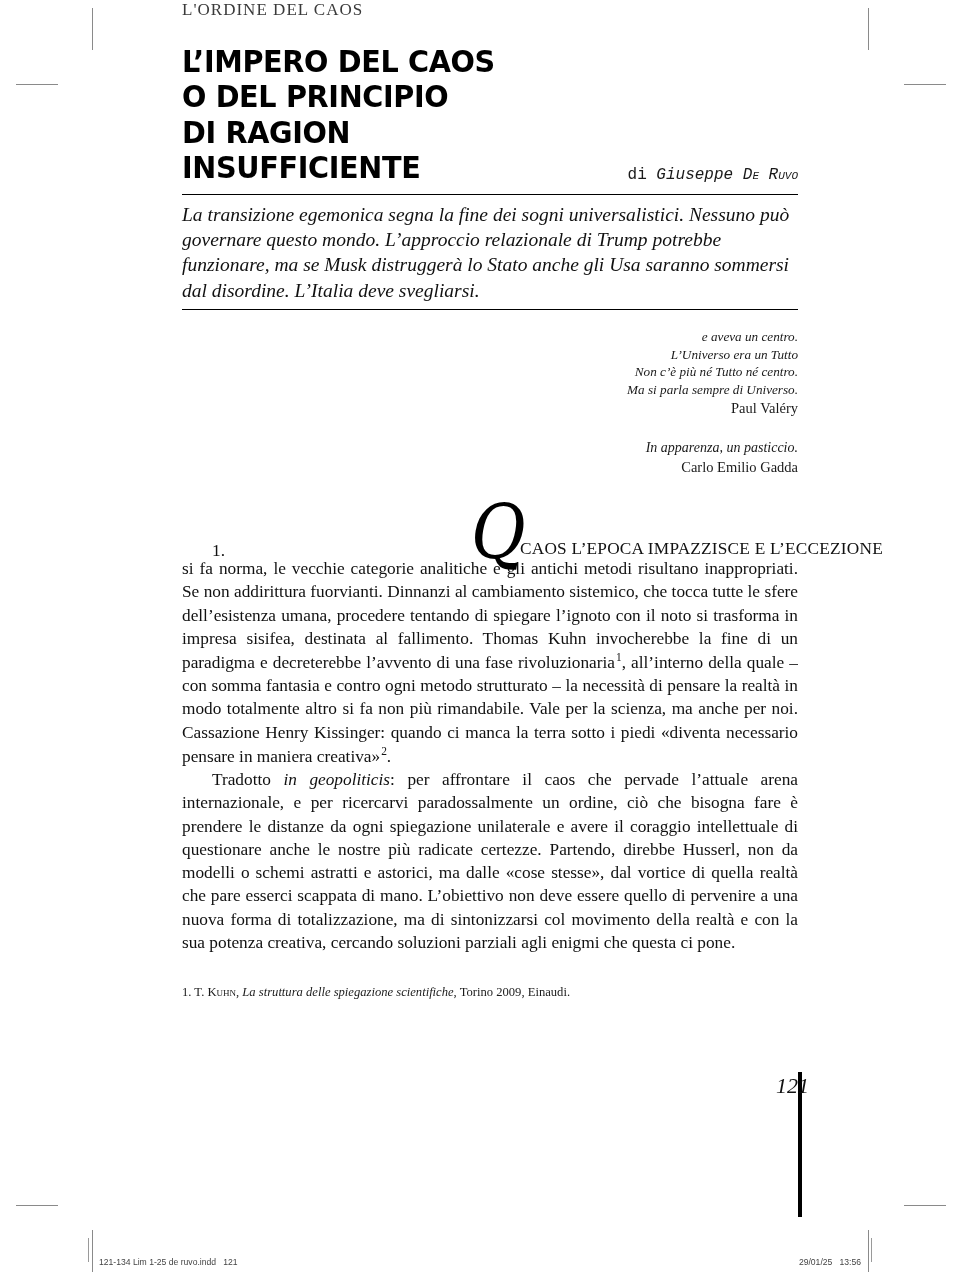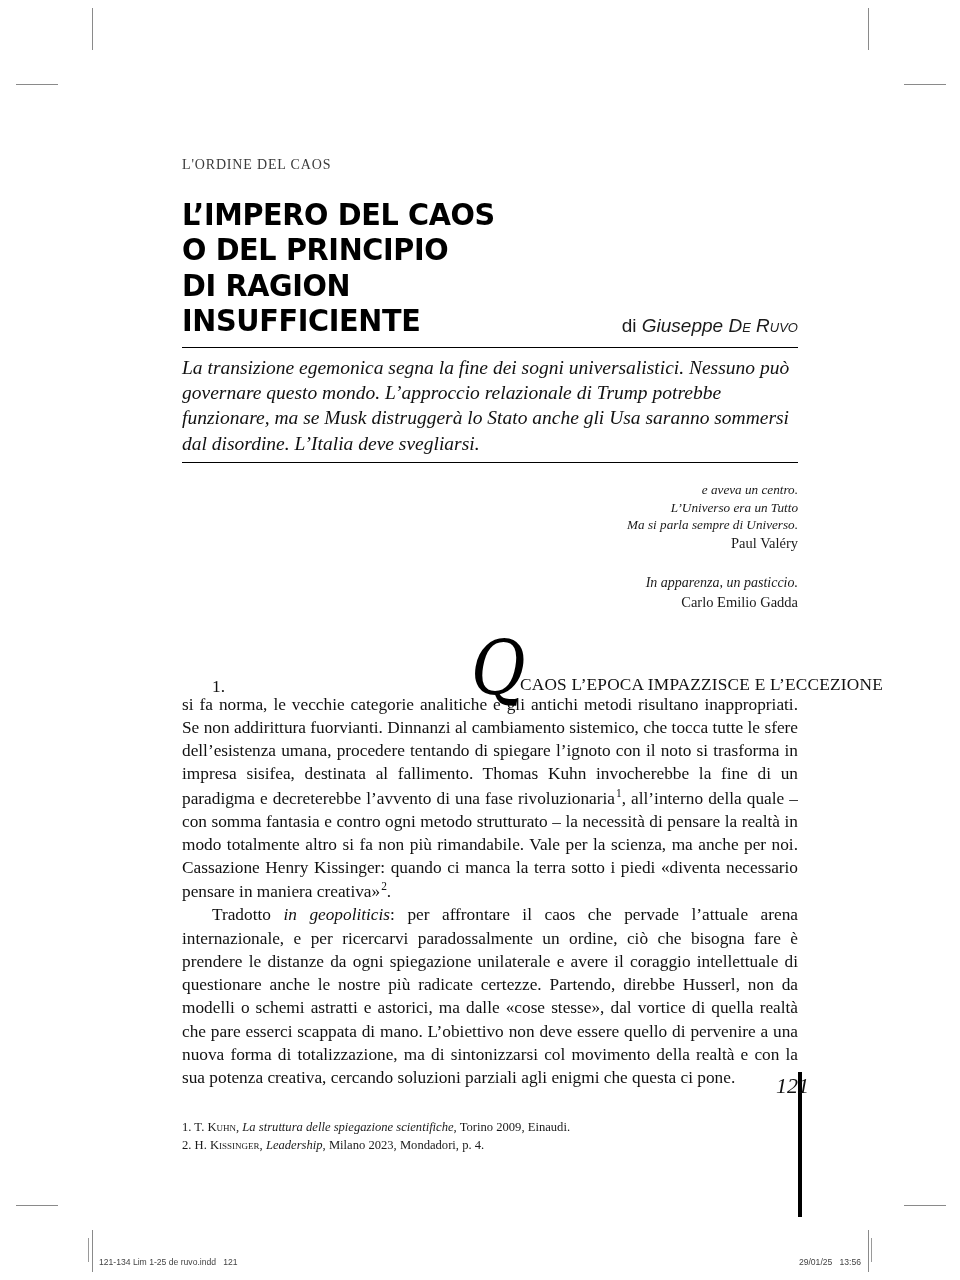--- a/index.html
+++ b/index.html
@@ -35,24 +35,23 @@
 
   
   .page {
     position: absolute;
     left: 182px;
     top: 0;
     width: 616px;
   }
 
   .kicker {
-    font-size: 14px;
+    font-size: 17px;
     letter-spacing: 0.06em;
     color: #3a3a3a;
-    margin-top: 157px;
     font-variant: small-caps;
     text-transform: uppercase;
     font-family: "Liberation Serif", serif;
   }
 
   
   .title-block {
     margin-top: 24px;
     position: relative;
   }
@@ -65,22 +64,22 @@
     color: #000;
     margin: 0;
     width: 430px;
     transform: scaleX(0.94);
     transform-origin: left center;
   }
   .byline {
     position: absolute;
     right: 0;
     bottom: 2px;
-    font-size: 19px;
-    font-family: Liberation Sans, sans-serif;
+    font-size: 16px;
+    font-family: Liberation Mono, monospace;
     white-space: nowrap;
   }
   .byline .di { font-style: normal; }
   .byline .name {
     font-style: italic;
   }
   .byline .sc {
     font-style: italic;
     font-variant: small-caps;
   }
@@ -247,20 +246,21 @@
   <hr class="rule rule-top">
 
   <p class="abstract">La transizione egemonica segna la fine dei sogni universalistici. Nessuno può governare questo mondo. L’approccio relazionale di Trump potrebbe funzionare, ma se Musk distruggerà lo Stato anche gli Usa saranno sommersi dal disordine. L’Italia deve svegliarsi.</p>
 
   <hr class="rule rule-bottom">
 
   <div class="epigraphs">
     <div class="epi-group-1">
       <div class="epi-lines">e aveva un centro.</div>
       <div class="epi-lines">L’Universo era un Tutto</div>
+      <div class="epi-lines">Non c’è più né Tutto né centro.</div>
       <div class="epi-lines">Ma si parla sempre di Universo.</div>
       <div class="epi-attr">Paul Valéry</div>
     </div>
     <div class="epi-group-2">
       <div class="epi-lines">In apparenza, un pasticcio.</div>
       <div class="epi-attr">Carlo Emilio Gadda</div>
     </div>
   </div>
 
   <div class="body">
@@ -272,21 +272,20 @@
     </div>
 
     <p class="first"><span>si fa norma, le vecchie categorie analitiche e gli antichi metodi risultano inappropriati. Se non addirittura fuorvianti. Dinnanzi al cambiamento sistemico, che tocca tutte le sfere dell’esistenza umana, procedere tentando di spiegare l’ignoto con il noto si trasforma in impresa sisifea, destinata al fallimento. Thomas Kuhn invocherebbe la fine di un paradigma e decreterebbe l’avvento di una fase rivoluzionaria</span><span class="sup">1</span><span>, all’interno della quale – con somma fantasia e contro ogni metodo strutturato – la necessità di pensare la realtà in modo totalmente altro si fa non più rimandabile. Vale per la scienza, ma anche per noi. Cassazione Henry Kissinger: quando ci manca la terra sotto i piedi «diventa necessario pensare in maniera creativa»</span><span class="sup">2</span><span>.</span></p>
 
     <p><span>Tradotto </span><span class="it">in geopoliticis</span><span>: per affrontare il caos che pervade l’attuale arena internazionale, e per ricercarvi paradossalmente un ordine, ciò che bisogna fare è prendere le distanze da ogni spiegazione unilaterale e avere il coraggio intellettuale di questionare anche le nostre più radicate certezze. Partendo, direbbe Husserl, non da modelli o schemi astratti e astorici, ma dalle «cose stesse», dal vortice di quella realtà che pare esserci scappata di mano. L’obiettivo non deve essere quello di pervenire a una nuova forma di totalizzazione, ma di sintonizzarsi col movimento della realtà e con la sua potenza creativa, cercando soluzioni parziali agli enigmi che questa ci pone.</span></p>
 
   </div>
 
   <div class="footnotes">
     <div><span>1.</span><span> T. </span><span class="sc">Kuhn</span><span>, </span><span class="it">La struttura delle spiegazione scientifiche</span><span>, Torino 2009, Einaudi.</span></div>
-    <div><span>2.</span><span> H. </span><span class="sc">Kissinger</span><span>, </span><span class="it">Leadership</span><span>, Milano 2023, Mondadori, p. 4.</span></div>
   </div>
 
 </div>
 
 <div class="folio-bar"></div>
 <div class="folio-num">121</div>
 
 <div class="slug">
   <span>121-134 Lim 1-25 de ruvo.indd   121</span>
   <span>29/01/25   13:56</span>

